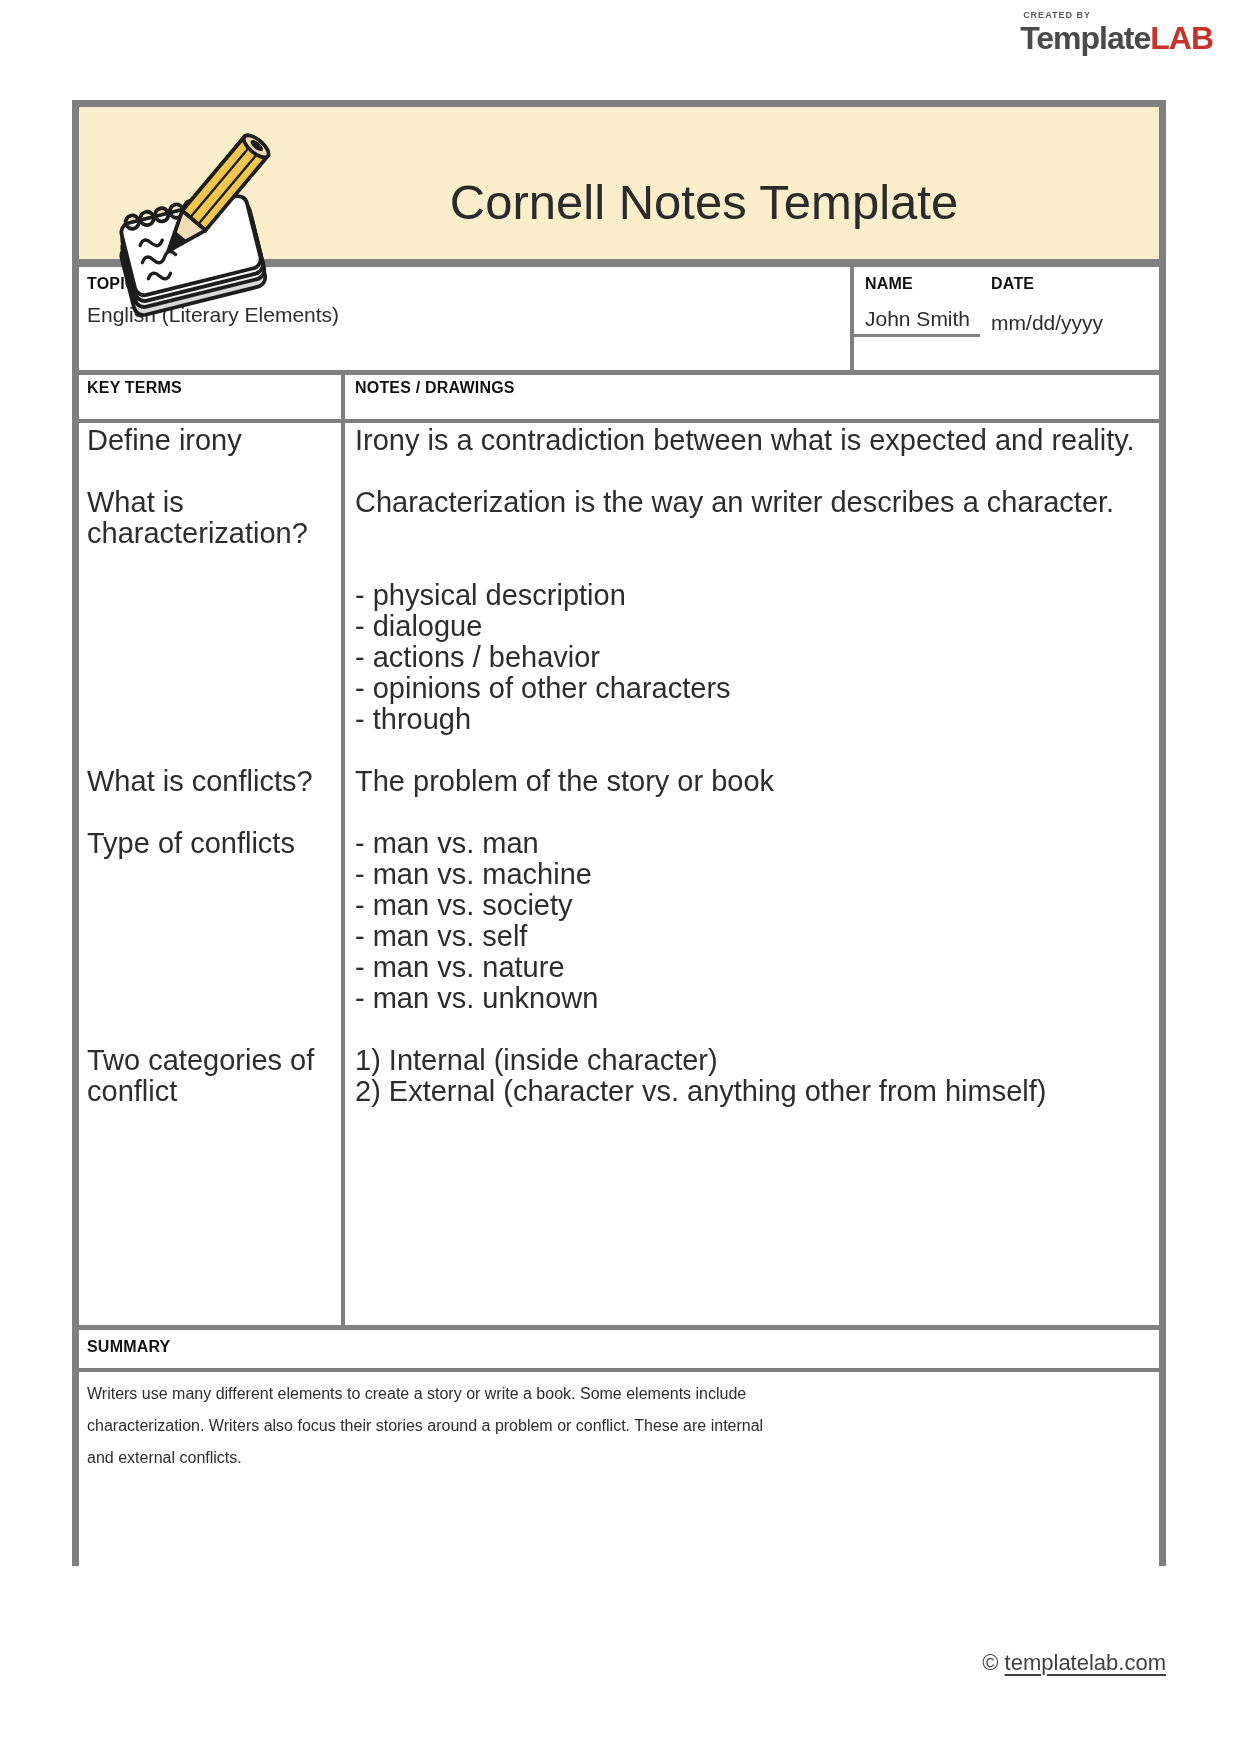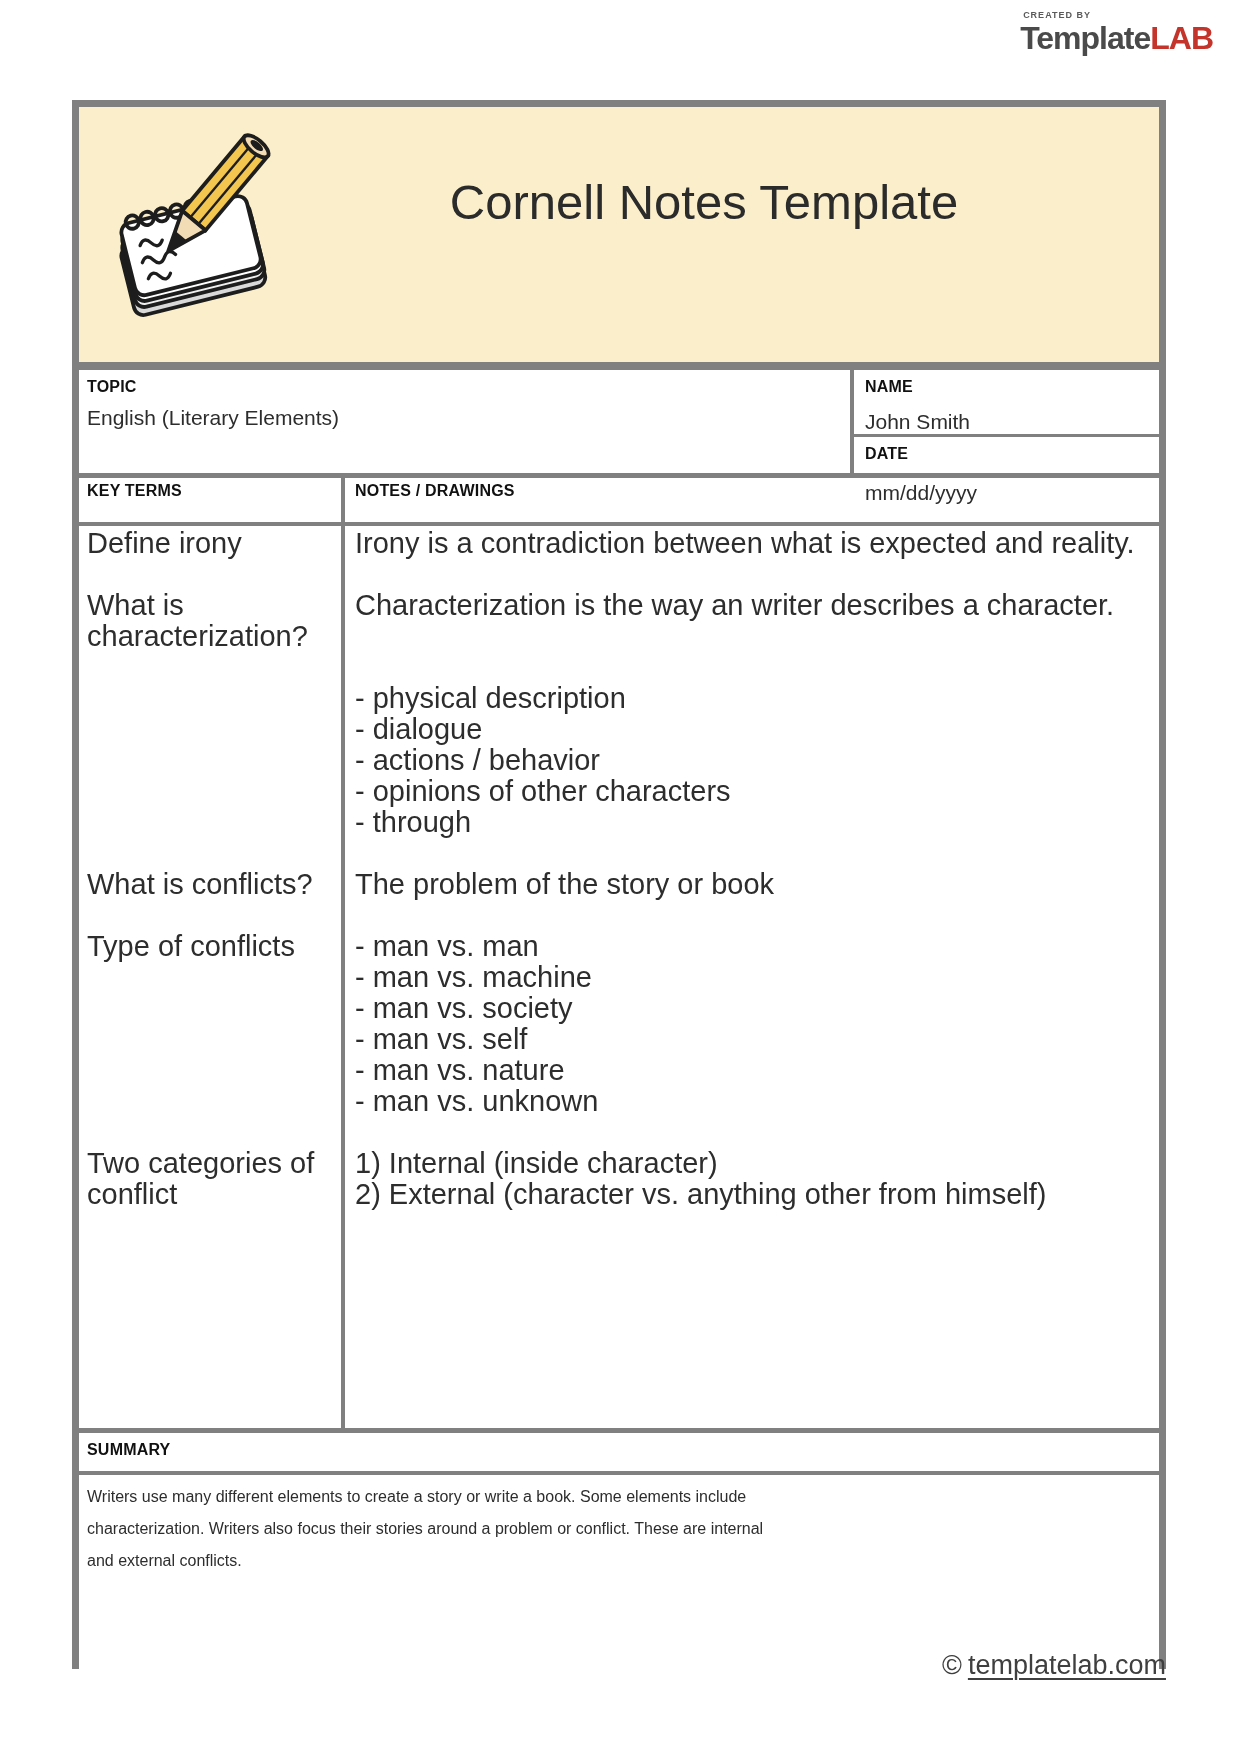--- a/index.html
+++ b/index.html
@@ -15,31 +15,31 @@
   .logo { position:absolute; top:10px; right:27px; text-align:left; }
   .created-by { font-size:9px; font-weight:bold; letter-spacing:1px; color:#5a5a5a; margin:0 0 1px 3px; }
   .brand { font-size:32px; font-weight:bold; letter-spacing:-1px; color:#4a4a4a; line-height:1.1; }
   .brand .lab { color:#C5342B; }
 
   
   .doc {
     position:absolute; left:72px; top:100px; width:1094px;
     border:7px solid #808080; border-bottom:none;
   }
-  .band { height:263px; background:#FBEFCB; border-bottom:8px solid #808080; position:relative; }
+  .band { height:160px; background:#FBEFCB; border-bottom:8px solid #808080; position:relative; }
   .band-title {
     position:absolute; left:0; right:0; top:66px; padding-left:170px;
     text-align:center; font-size:49px; line-height:58px; font-weight:400; color:#2b2b2b;
     white-space:nowrap;
   }
   .clipart { position:absolute; left:20px; top:8px; }
 
   .topic-row { height:108px; border-bottom:5px solid #808080; display:flex; }
   .topic-cell { flex:1; padding:8px 10px 0 8px; }
-  .right-col { width:309px; border-left:4px solid #808080; display:flex; flex-direction:column; }
+  .right-col { width:309px; border-left:4px solid #808080; display:flex; }
   .name-cell { height:70px; border-bottom:3px solid #808080; padding:8px 10px 0 11px; }
   .date-cell { flex:1; padding:8px 10px 0 11px; }
 
   .cell-label { font-size:16px; font-weight:bold; color:#111; letter-spacing:.2px; }
   .cell-value { font-size:21px; color:#2d2d2d; margin-top:10px; }
   .name-cell .cell-value { margin-top:14px; }
   .date-cell .cell-value { margin-top:18px; }
 
   .th-row { height:48px; border-bottom:4px solid #808080; display:flex; }
   .th-key { width:266px; border-right:4px solid #808080; padding:4px 0 0 8px; }
@@ -54,21 +54,21 @@
     font-size:29px; color:#2d2d2d; white-space:nowrap; overflow:visible;
   }
   .kt-cell .content-line { padding-left:8px; }
   .notes-cell .content-line { padding-left:10px; }
 
   .summary-th { height:42px; border-bottom:4px solid #808080; padding:8px 0 0 8px; }
   .summary-body { height:194px; padding:6px 24px 0 8px; }
   .summary-text { font-size:16px; line-height:32px; color:#2d2d2d; white-space:pre-line; }
 
   
-  .footer { position:absolute; top:1650px; right:74px; font-size:27px; color:#3f3f3f; }
+  .footer { position:absolute; top:1650px; right:74px; font-size:22px; color:#3f3f3f; }
   .footer-link {
     color:#3f3f3f; text-decoration:underline; text-underline-offset:4px;
     text-decoration-thickness:2px; margin-left:6px; cursor:pointer;
   }
 </style>
 </head>
 <body>
 
 <div class="page">
 

